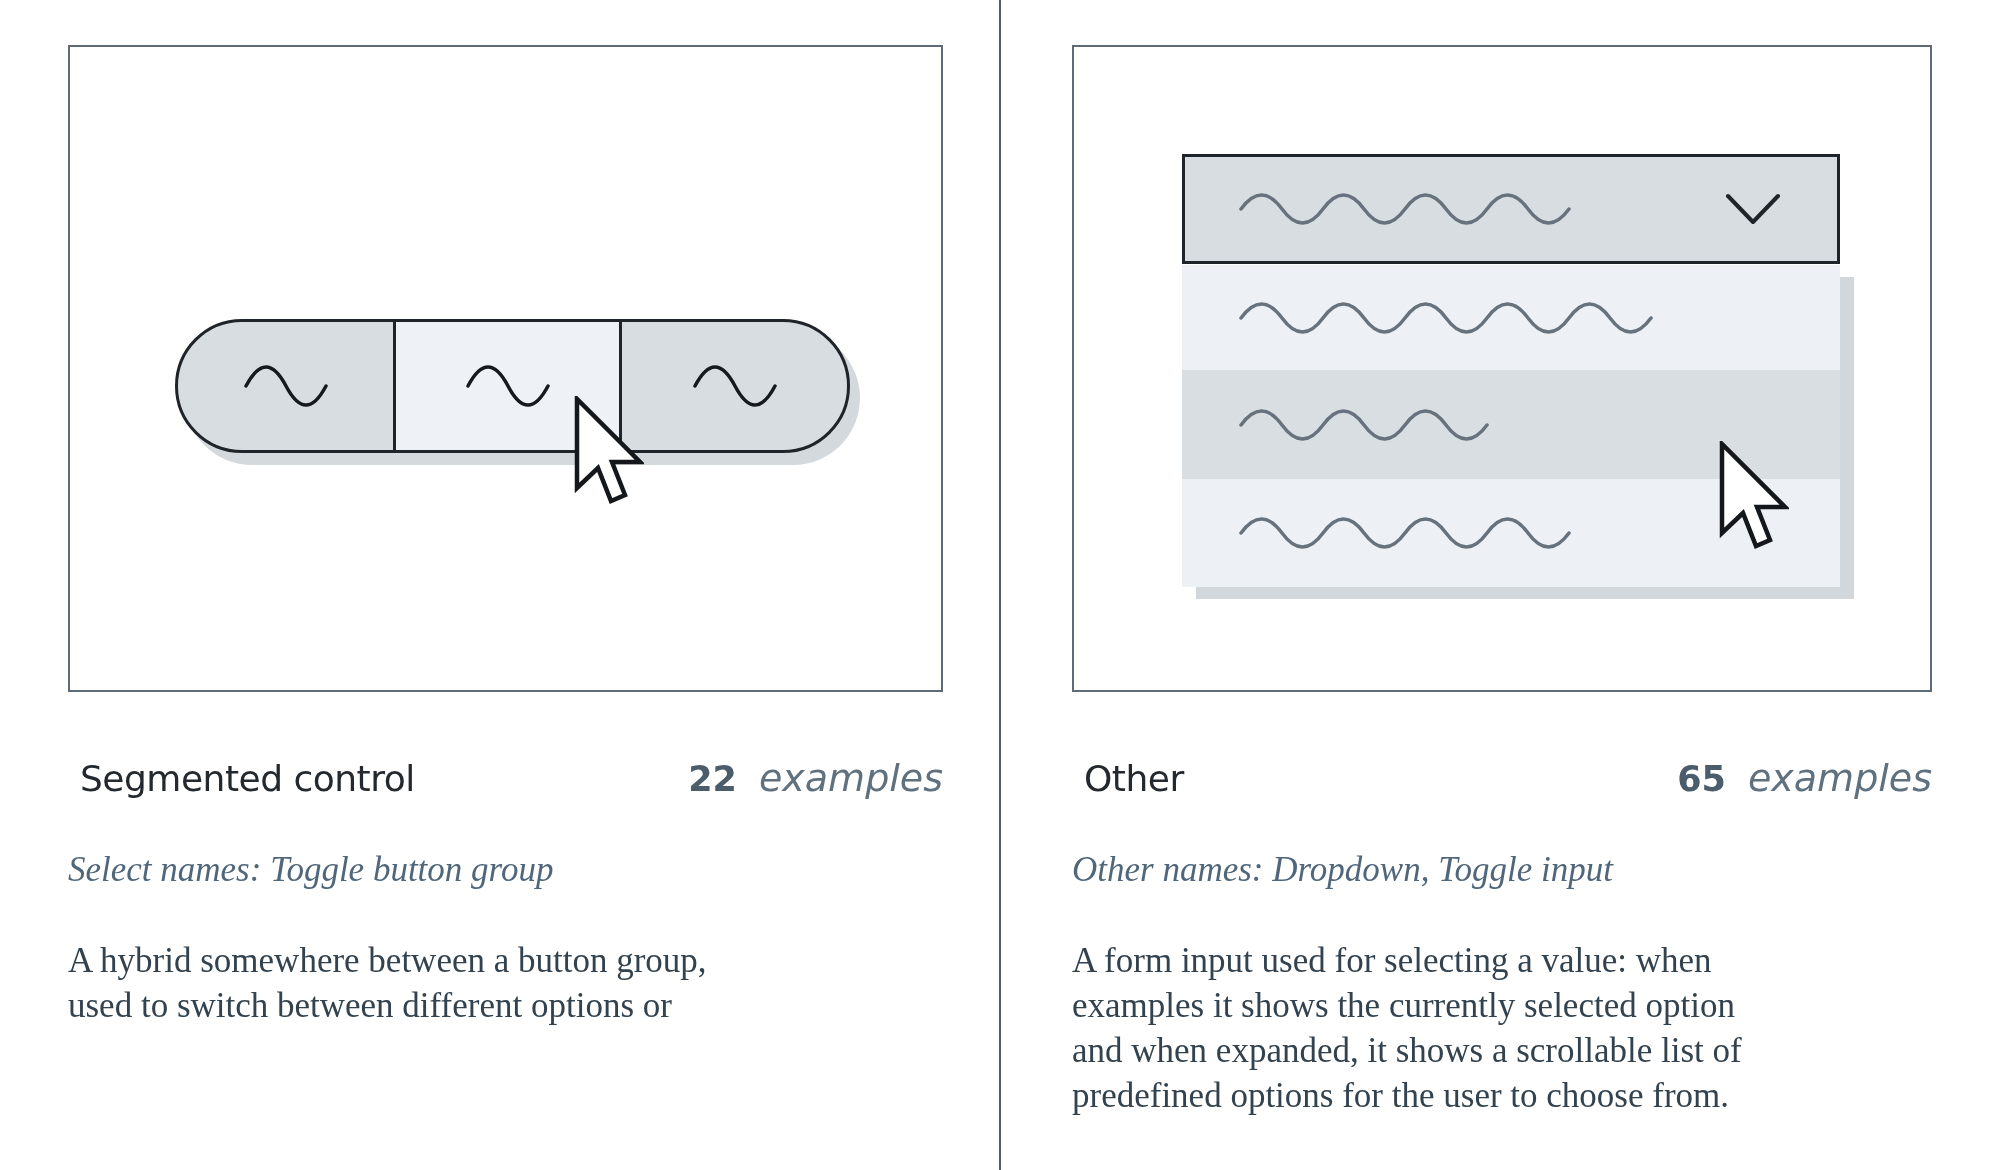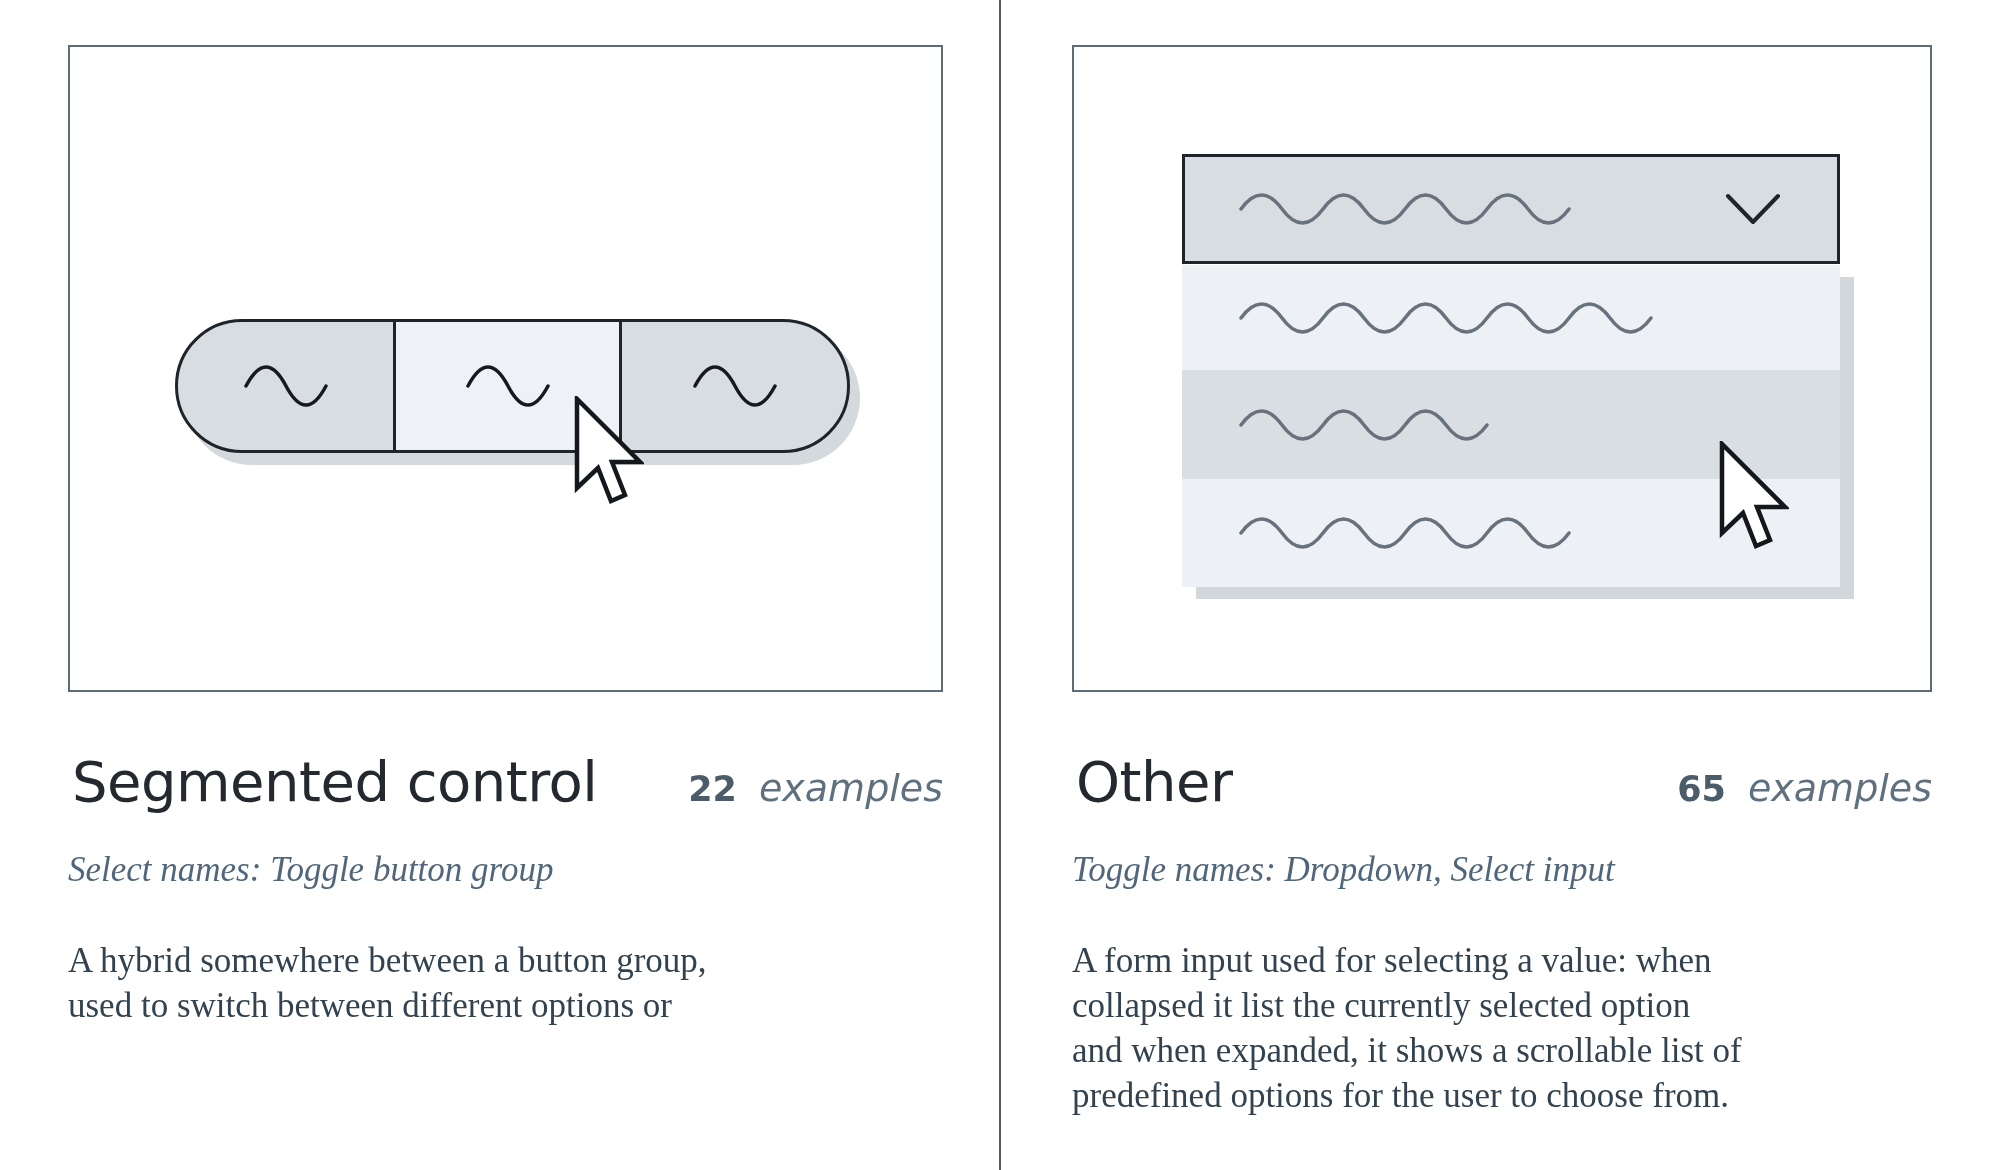--- a/index.html
+++ b/index.html
@@ -35,21 +35,21 @@
   .row-last{height:108px;}
   .option-row .wave{position:absolute;left:55px;top:50%;transform:translateY(-50%);}
 
   .cursor{position:absolute;z-index:5;}
   .cursor-a{left:504px;top:349px;}
   .cursor-b{left:645px;top:394px;}
 
   
   .title-row{position:absolute;top:702px;left:0;right:0;display:flex;
              justify-content:space-between;align-items:baseline;}
-  .card-title{margin:4px;font-size:56px;font-weight:500;letter-spacing:-0.5px;color:#23292e;line-height:1.1;}
+  .card-title{margin:12px;font-size:36px;font-weight:500;letter-spacing:-0.5px;color:#23292e;line-height:1.1;}
   .examples{white-space:nowrap;}
   .examples .count{font-size:35px;font-weight:600;color:#4b5c6b;}
   .examples .count-label{font-size:38px;font-weight:400;color:#5f707e;margin-left:22px;font-style:italic;}
   .other-names{position:absolute;top:805px;left:0;margin:0;font-family:"Liberation Serif",serif;
                font-style:italic;font-size:35px;color:#50667a;}
   .description{position:absolute;top:893px;left:0;font-family:"Liberation Serif",serif;
                font-size:35px;line-height:45px;color:#32424e;}
 </style>
 </head>
 <body>
@@ -131,22 +131,22 @@
       </svg>
     </div>
 
     <div class="title-row">
       <h2 class="card-title">Other</h2>
       <div class="examples">
         <span class="count">65</span><span class="count-label">examples</span>
       </div>
     </div>
 
-    <p class="other-names">Toggle names: Dropdown, Select input</p>
+    <p class="other-names">Other names: Dropdown, Toggle input</p>
 
     <div class="description">
       <div>A form input used for selecting a value: when</div>
-      <div>collapsed it list the currently selected option</div>
+      <div>examples it shows the currently selected option</div>
       <div>and when expanded, it shows a scrollable list of</div>
       <div>predefined options for the user to choose from.</div>
     </div>
   </section>
 </div>
 
 </body></html>

